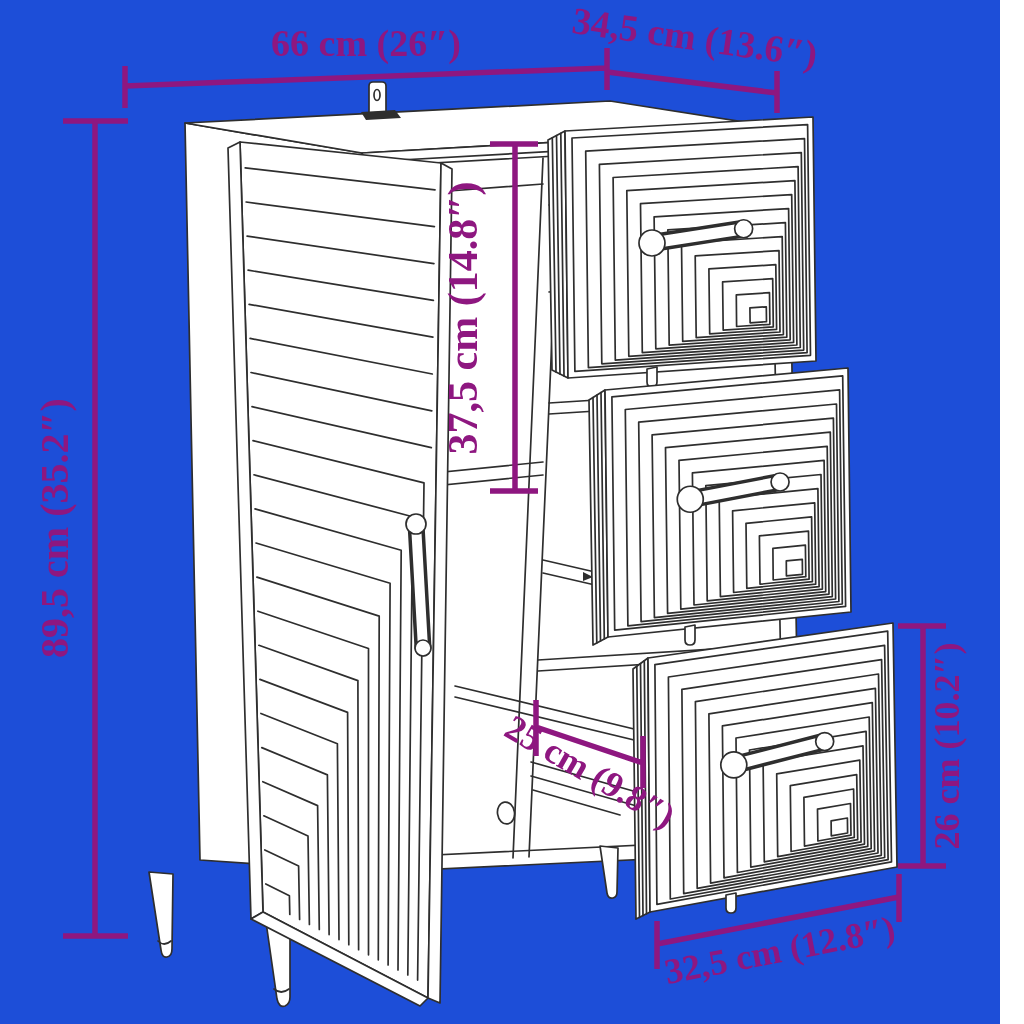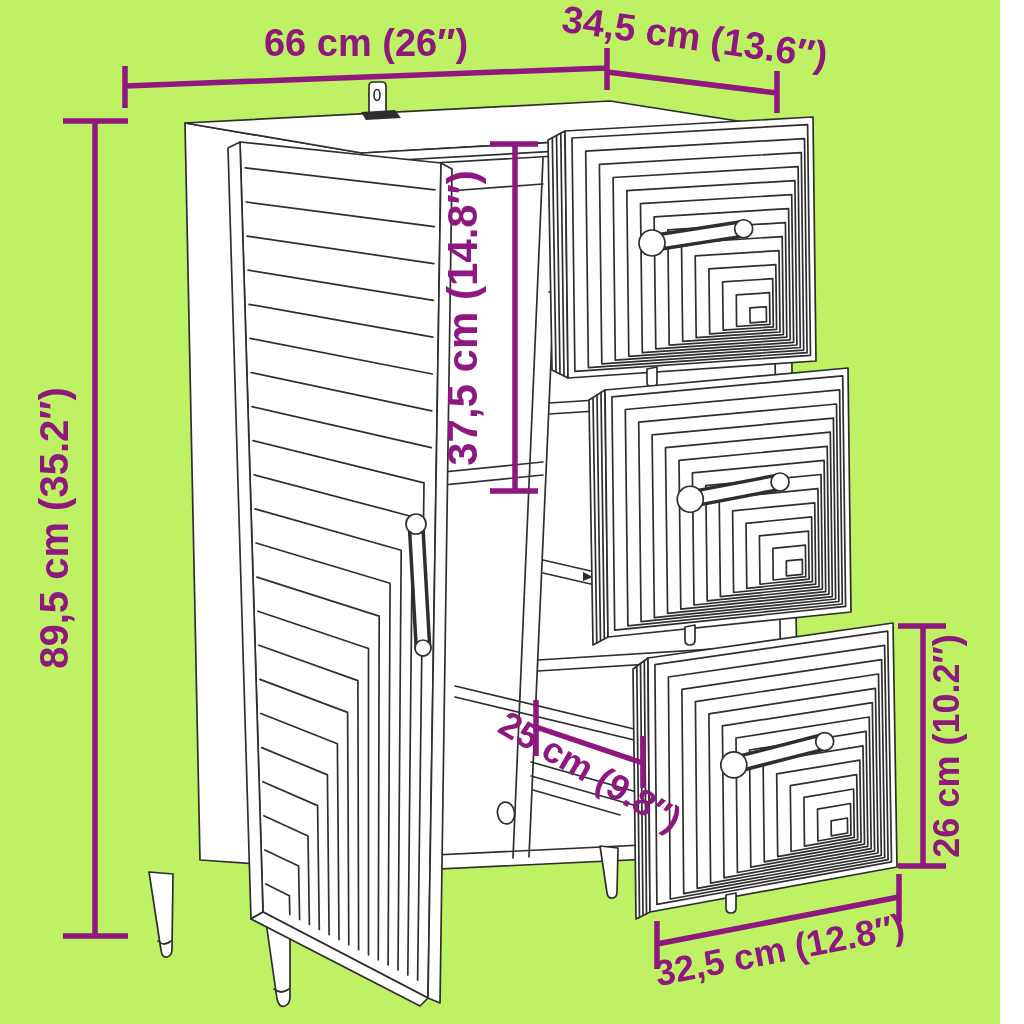--- a/index.html
+++ b/index.html
@@ -1,17 +1,17 @@
 <!DOCTYPE html>
 <html style="--dim: #8E1780; --line: #2E2E2E;"><head>
 <meta charset="utf-8">
 <style>
   html,body{margin:0;padding:0;background:#fff;}
-  .stage{width:1000px;height:1024px;background:#bef264;position:relative;overflow:hidden;
-         font-family:Liberation Sans, sans-serif;}
+  .stage{width:1000px;height:1024px;background:#1d4ed8;position:relative;overflow:hidden;
+         font-family:Liberation Serif, serif;}
   svg{display:block}
   .ln{stroke:var(--line);stroke-width:1.7;fill:none;stroke-linejoin:round;stroke-linecap:round}
   .lnf{stroke:var(--line);stroke-width:1.7;fill:#fff;stroke-linejoin:round}
   .lnd{fill:var(--line);stroke:none}
   .dim{stroke:var(--dim);stroke-width:5.5;fill:none;stroke-linecap:butt}
   .dimtext{fill:var(--dim);font-weight:bold;text-anchor:middle}
 </style>
 </head>
 <body>
 

